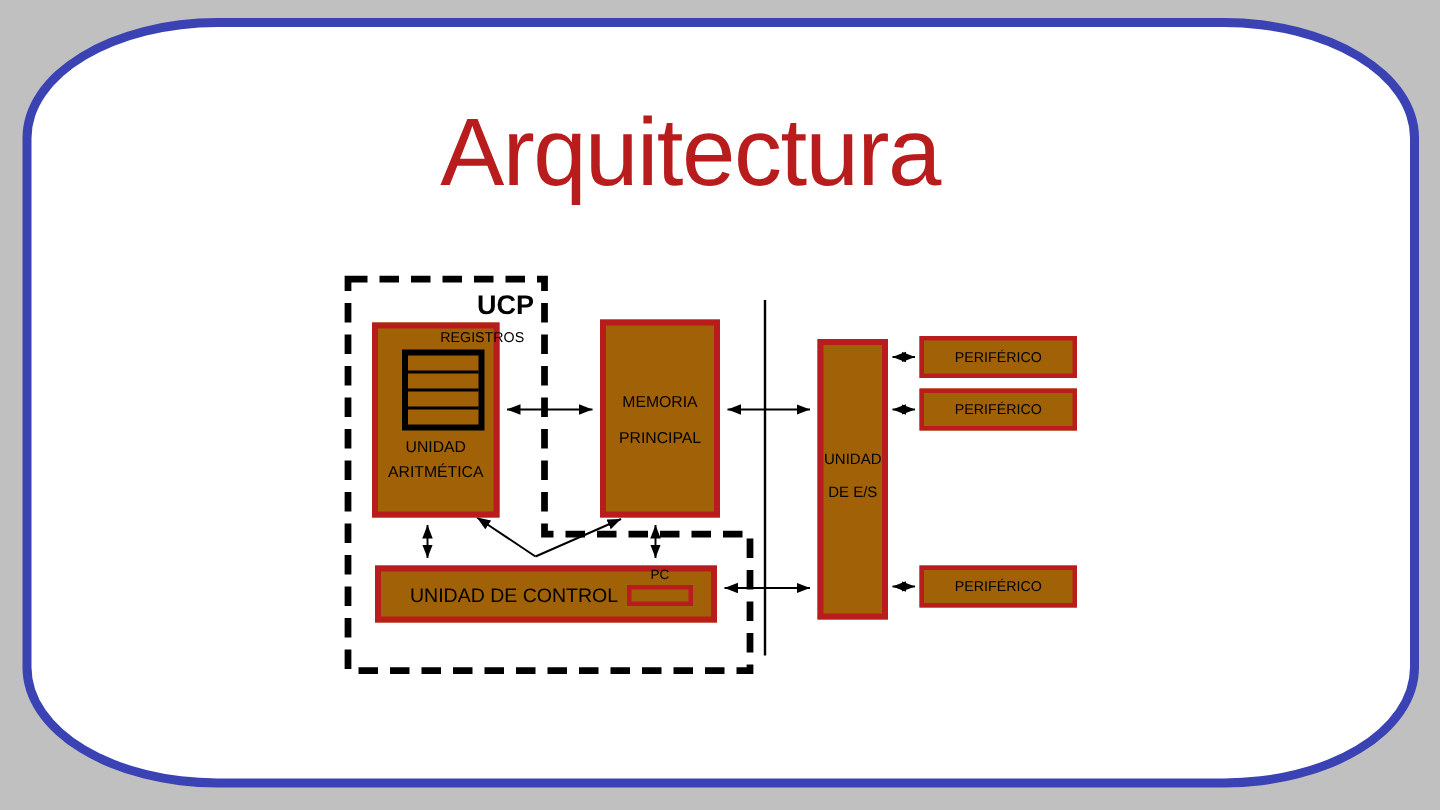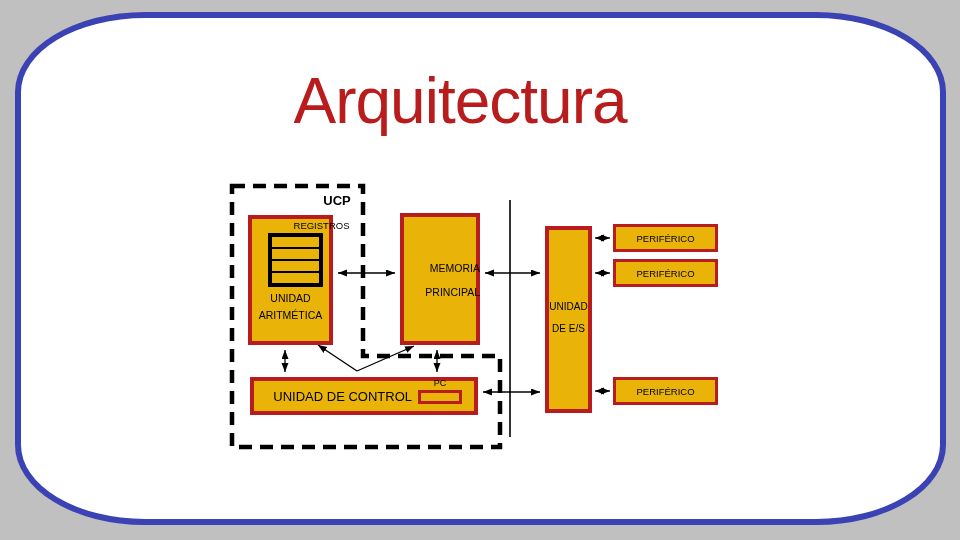--- a/index.html
+++ b/index.html
@@ -9,48 +9,48 @@
   .frame {
     position:absolute; left:15px; top:12px; width:931px; height:513px;
     background:#FFFFFF; border:6px solid #3A42B4; border-radius:130px / 80px;
   }
 
   .title {
     position:absolute; left:0; top:64px; width:920px; text-align:center;
     font-size:64px; color:#b91c1c; letter-spacing:-1px;
   }
 
-  .box { position:absolute; background:#eab308; border:4px solid #b91c1c; }
+  .box { position:absolute; background:#a16207; border:4px solid #b91c1c; }
   .lbl { position:absolute; color:#000; text-align:center; }
 
   .arith-box   { left:248px; top:215px; width:85px;  height:130px; }
   .registros   { left:248px; top:220px; width:85px; font-size:9.5px;margin-left:31px; }
   .regstack    { position:absolute; left:268px; top:233px; width:55px; height:54px;
                  border:4px solid #000; display:flex; flex-direction:column; }
   .regstack .cell { flex:1; }
   .regstack .cell + .cell { border-top:2px solid #000; }
   .arith-name  { left:248px; top:290px; width:85px; font-size:10.5px; line-height:17px; }
 
   .mem-box     { left:400px; top:213px; width:80px; height:132px; }
-  .mem-name    { left:400px; top:256px; width:80px; font-size:10.5px; line-height:24px;text-align:right; }
+  .mem-name    { left:400px; top:256px; width:80px; font-size:10.5px; line-height:24px; }
 
   .ctrl-box    { left:250px; top:377px; width:228px; height:38px; }
   .ctrl-name   { left:262px; top:389px; width:150px; font-size:13px; text-align:right; }
   .pc-box      { left:418px; top:390px; width:44px; height:14px; border-width:3px; }
   .pc-name     { left:424px; top:378px; width:32px; font-size:9px;text-align:center; }
 
   .es-box      { left:545px; top:226px; width:47px; height:187px; }
   .es-name     { left:545px; top:296px; width:47px; font-size:10px; line-height:22px; }
 
   .perif       { width:105px; height:28px; border-width:3px;
                  display:flex; align-items:center; justify-content:center;
                  font-size:9.5px; left:613px; }
   .perif-1 { top:224px; } .perif-2 { top:259px; } .perif-3 { top:377px; }
 
-  .ucp-name    { left:306px; top:193px; width:62px; font-size:13px; font-weight:bold; }
+  .ucp-name    { left:306px; top:193px; width:62px; font-size:18px; font-weight:bold; }
 
   svg.overlay { position:absolute; left:0; top:0; width:960px; height:540px; pointer-events:none; }
 </style>
 </head>
 <body>
 
 <div class="frame"></div>
 
 <div class="title">Arquitectura</div>
 

